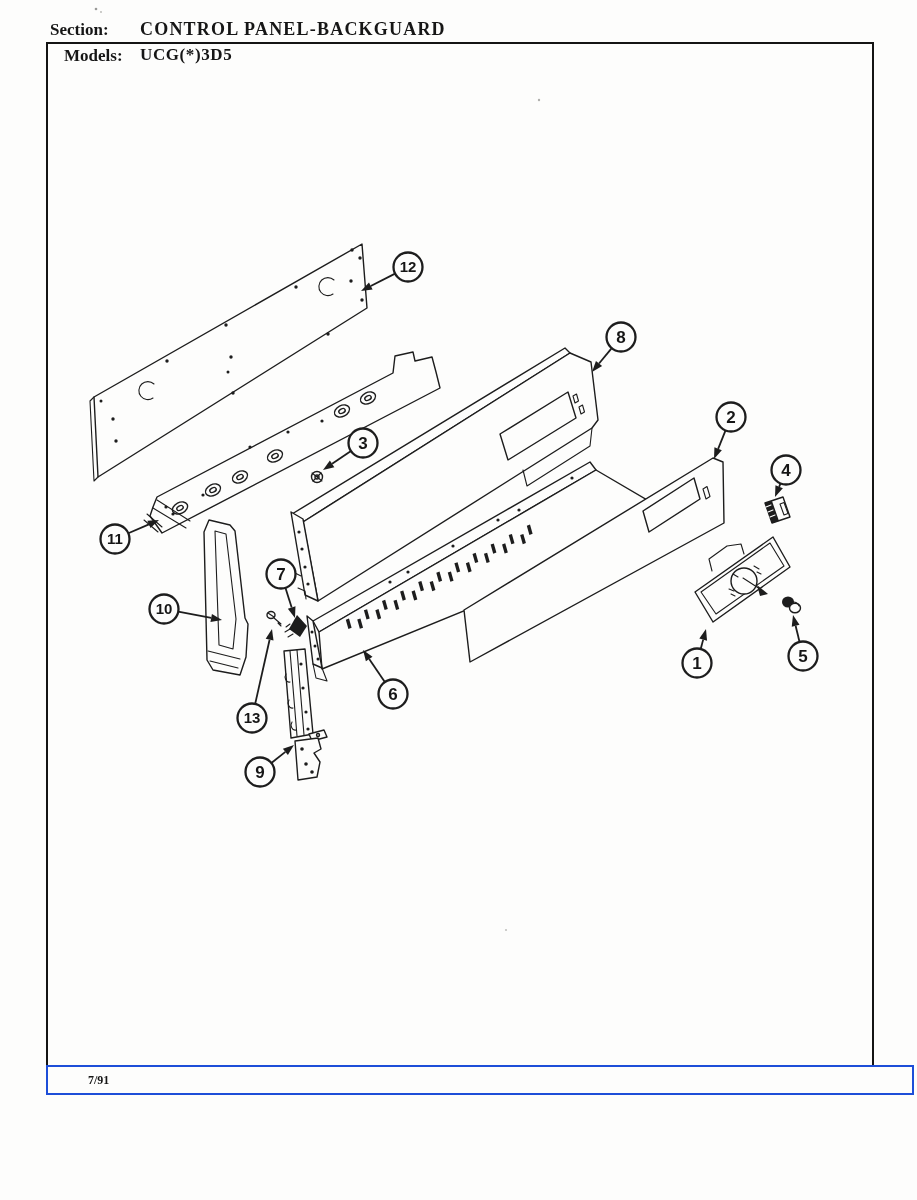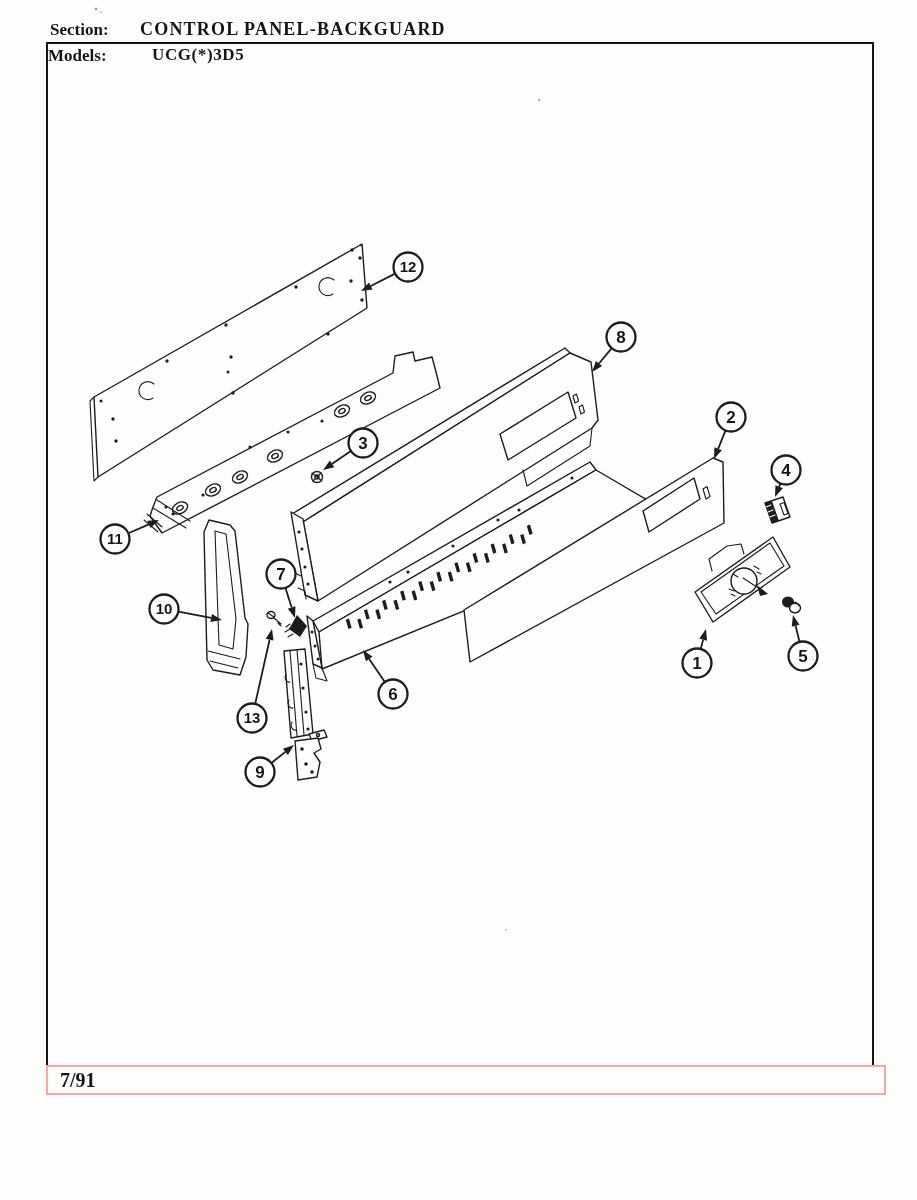--- a/index.html
+++ b/index.html
@@ -5,30 +5,30 @@
   html,body { margin:0; padding:0; background:#e8e8e6; }
   .page {
     position:relative; width:917px; height:1200px;
     background:#fdfdfc; overflow:hidden;
     font-family:"Liberation Serif", serif; color:#161616;
   }
   .hdr-label { position:absolute; font-weight:bold; font-size:17px; white-space:nowrap; }
   .hdr-value { position:absolute; font-weight:bold; font-size:17px; white-space:nowrap; letter-spacing:0.6px; }
   #section-label { left:50px; top:20px; }
   #section-title { left:140px; top:19px; letter-spacing:1.2px; font-size:18px;font-family:Liberation Serif, serif; }
-  #models-label  { left:48px;  top:46px; }
-  #models-value  { left:152px; top:45px; }
+  #models-label  { left:64px;  top:46px; }
+  #models-value  { left:140px; top:45px; }
   .diagram-frame {
     position:absolute; left:46px; top:42px; width:824px; height:1021px;
     border:2px solid #141414; background:transparent;
   }
   .footer-strip {
     position:absolute; left:46px; top:1065px; width:824px; height:26px;
-    border:2px solid #fca5a5; border-top-width:2px;
-    font-weight:bold; font-size:20px; line-height:26px; padding-left:12px;
+    border:2px solid #1d4ed8; border-top-width:2px;
+    font-weight:bold; font-size:12px; line-height:26px; padding-left:40px;
     box-sizing:content-box;
   }
   svg.art { position:absolute; left:0; top:0; }
   .ink   { stroke:#1d1d1d; stroke-width:1.4; fill:none; stroke-linejoin:round; stroke-linecap:round; }
   .thin  { stroke-width:1.1; }
   .paper { fill:#fdfdfc; }
   .solid { fill:#1d1d1d; stroke:none; }
   .callout-num {
     font-family:"Liberation Sans", sans-serif; font-weight:bold;
     fill:#161616; text-anchor:middle;

